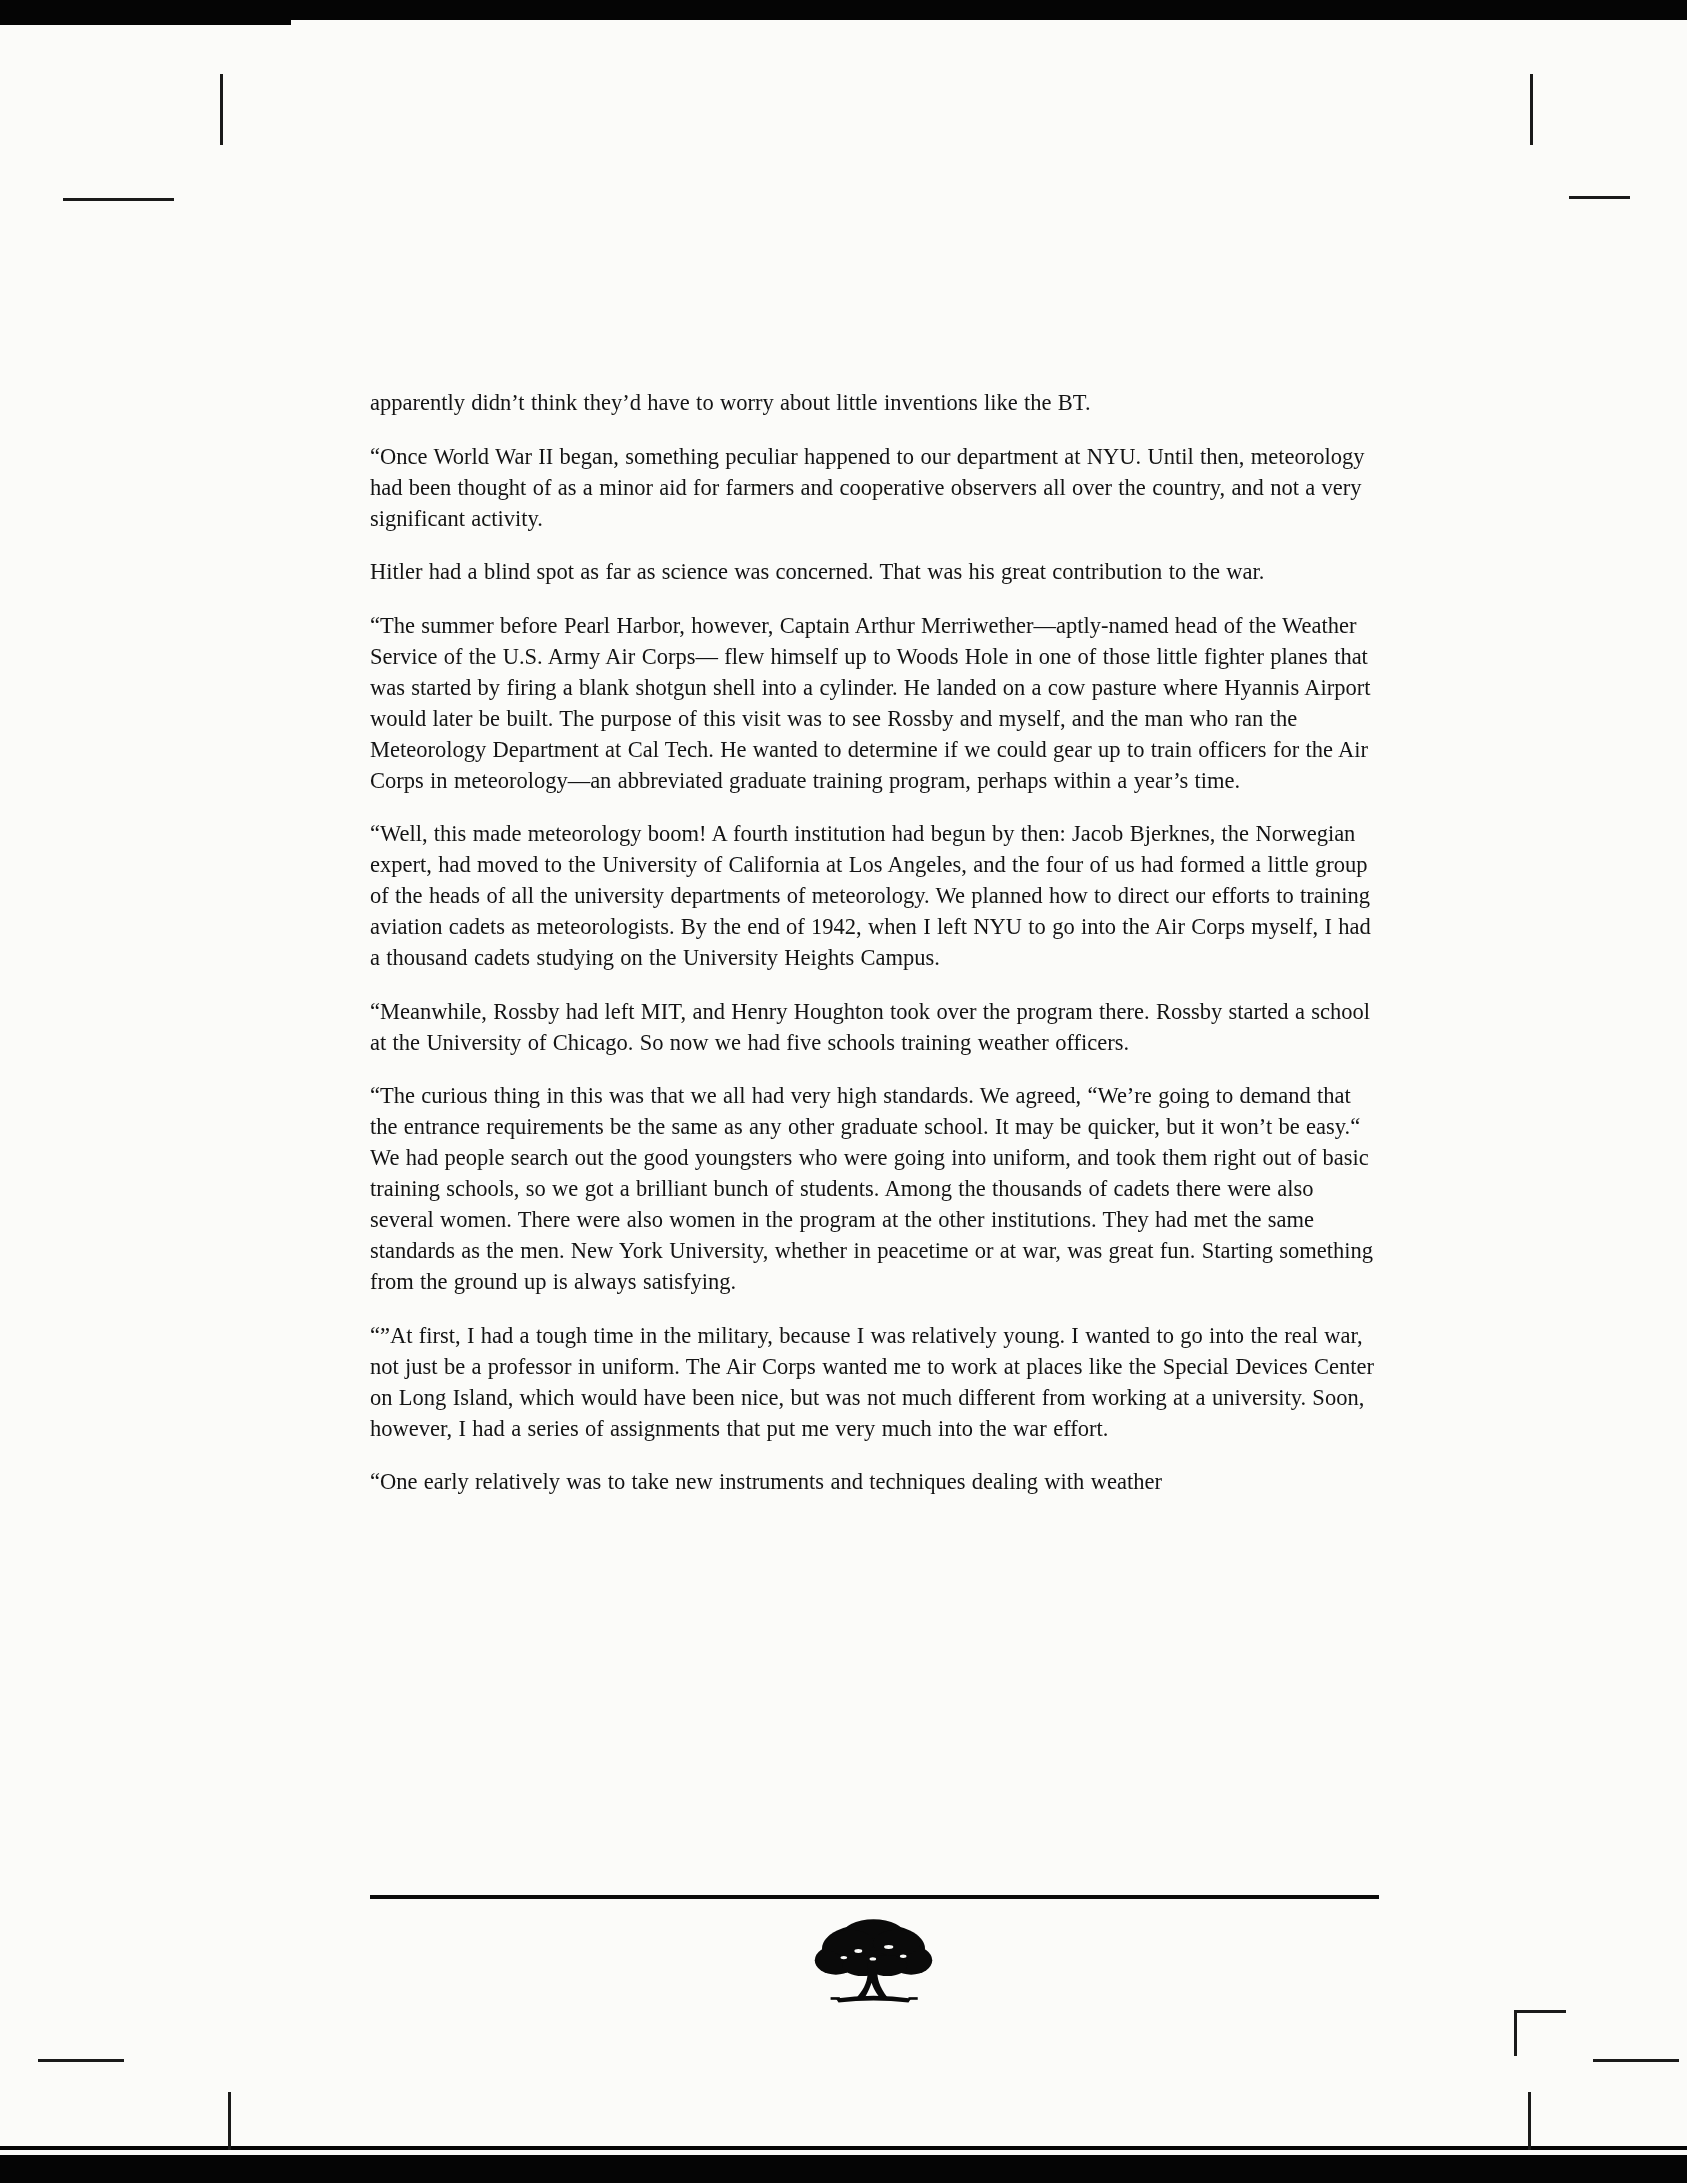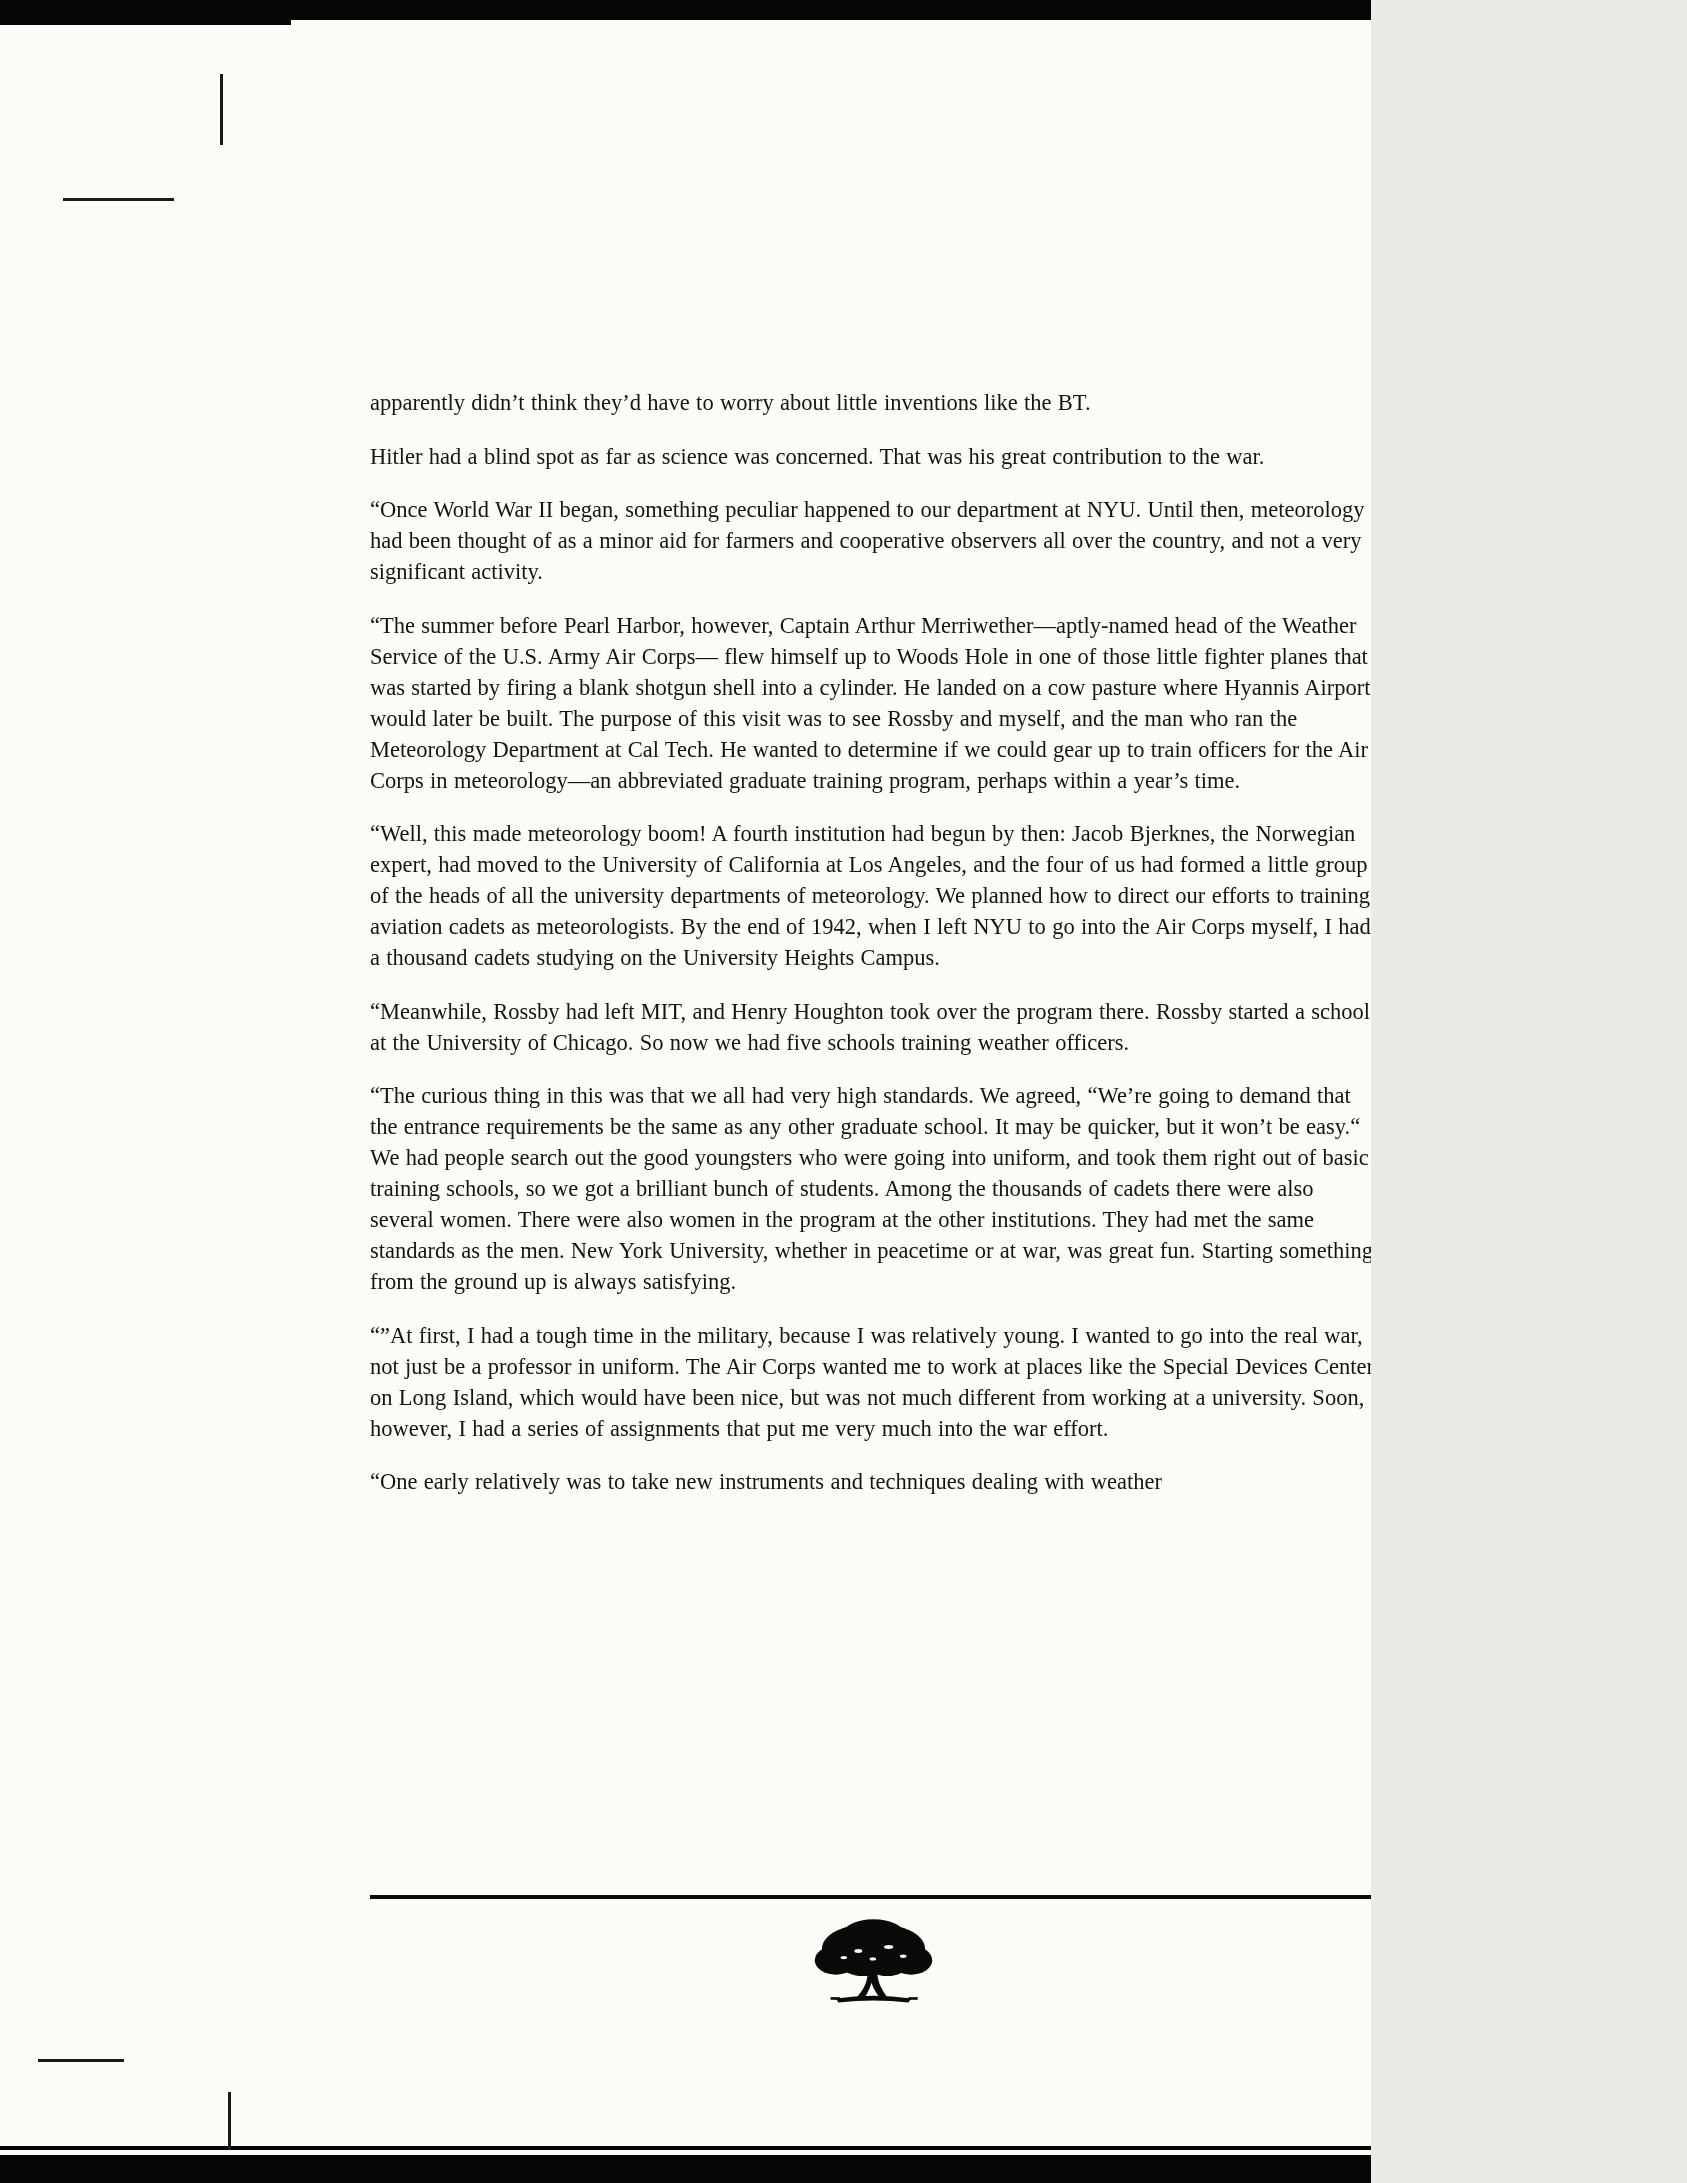--- a/index.html
+++ b/index.html
@@ -2,21 +2,21 @@
 <html style="font-size:10.6px"><head>
 <meta charset="utf-8">
 <style>
   html, body {
     margin: 0;
     padding: 0;
     background: #e9e9e7;
   }
   .page {
     position: relative;
-    width: 1371px;
+    width: 1687px;
     height: 2183px;
     background: #fbfbf9;
     overflow: hidden;
     font-family: "Liberation Serif", serif;
   }
   
   .scan-bar-top {
     position: absolute;
     top: 0; left: 0;
     width: 100%; height: 20px;
@@ -95,22 +95,22 @@
   <div class="mark h" style="left:1569px; top:196px; width:61px;"></div>
   <div class="mark v" style="left:1514px; top:2010px; height:46px;"></div>
   <div class="mark h" style="left:1514px; top:2010px; width:52px;"></div>
   <div class="mark h" style="left:38px; top:2059px; width:86px;"></div>
   <div class="mark h" style="left:1593px; top:2059px; width:86px;"></div>
   <div class="mark v" style="left:228px; top:2092px; height:58px;"></div>
   <div class="mark v" style="left:1528px; top:2092px; height:58px;"></div>
 
   <div class="text-block">
     <p>apparently didn’t think they’d have to worry about little inventions like the BT.</p>
+    <p>“Once World War II began, something peculiar happened to our department at NYU. Until then, meteorology had been thought of as a minor aid for farmers and cooperative observers all over the country, and not a very significant activity.</p>
     <p>Hitler had a blind spot as far as science was concerned.  That was his great contribution to the war.</p>
-    <p>“Once World War II began, something peculiar happened to our department at NYU. Until then, meteorology had been thought of as a minor aid for farmers and cooperative observers all over the country, and not a very significant activity.</p>
     <p>“The summer before Pearl Harbor, however, Captain Arthur Merriwether—aptly-named head of the Weather Service of the U.S. Army Air Corps— flew himself up to Woods Hole in one of those little fighter planes that was started by firing a blank shotgun shell into a cylinder.  He landed on a cow pasture where Hyannis Airport would later be built. The purpose of this visit was to see Rossby and myself, and the man who ran the Meteorology Department at Cal Tech.  He wanted to determine if we could gear up to train officers for the Air Corps in meteorology—an abbreviated graduate training program, perhaps within a year’s time.</p>
     <p>“Well, this made meteorology boom!  A fourth institution had begun by then: Jacob Bjerknes, the Norwegian expert, had moved to the University of California at Los Angeles, and the four of us had formed a little group of the heads of all the university departments of meteorology.  We planned how to direct our efforts to training aviation cadets as meteorologists.  By the end of 1942, when I left NYU to go into the Air Corps myself, I had a thousand cadets studying on the University Heights Campus.</p>
     <p>“Meanwhile, Rossby had left MIT, and Henry Houghton took over the program there. Rossby started a school at the University of Chicago.  So now we had five schools training weather officers.</p>
     <p>“The curious thing in this was that we all had very high standards.  We agreed, “We’re going to demand that the entrance requirements be the same as any other graduate school. It may be quicker, but it won’t be easy.“  We had people search out the good youngsters who were going into uniform, and took them right out of basic training schools, so we got a brilliant bunch of students.  Among the thousands of cadets there were also several women.  There were also women in the program at the other institutions.  They had met the same standards as the men.  New York University, whether in peacetime or at war, was great fun.  Starting something from the ground up is always satisfying.</p>
     <p>“”At first, I had a tough time in the military, because I was relatively young.  I wanted to go into the real war, not just be a professor in uniform.  The Air Corps wanted me to work at places like the Special Devices Center on Long Island, which would have been nice, but was not much different from working at a university.  Soon, however, I had a series of assignments that put me very much into the war effort.</p>
     <p>“One early relatively was to take new instruments and techniques dealing with weather</p>
   </div>
 
   <div class="divider"></div>
 

